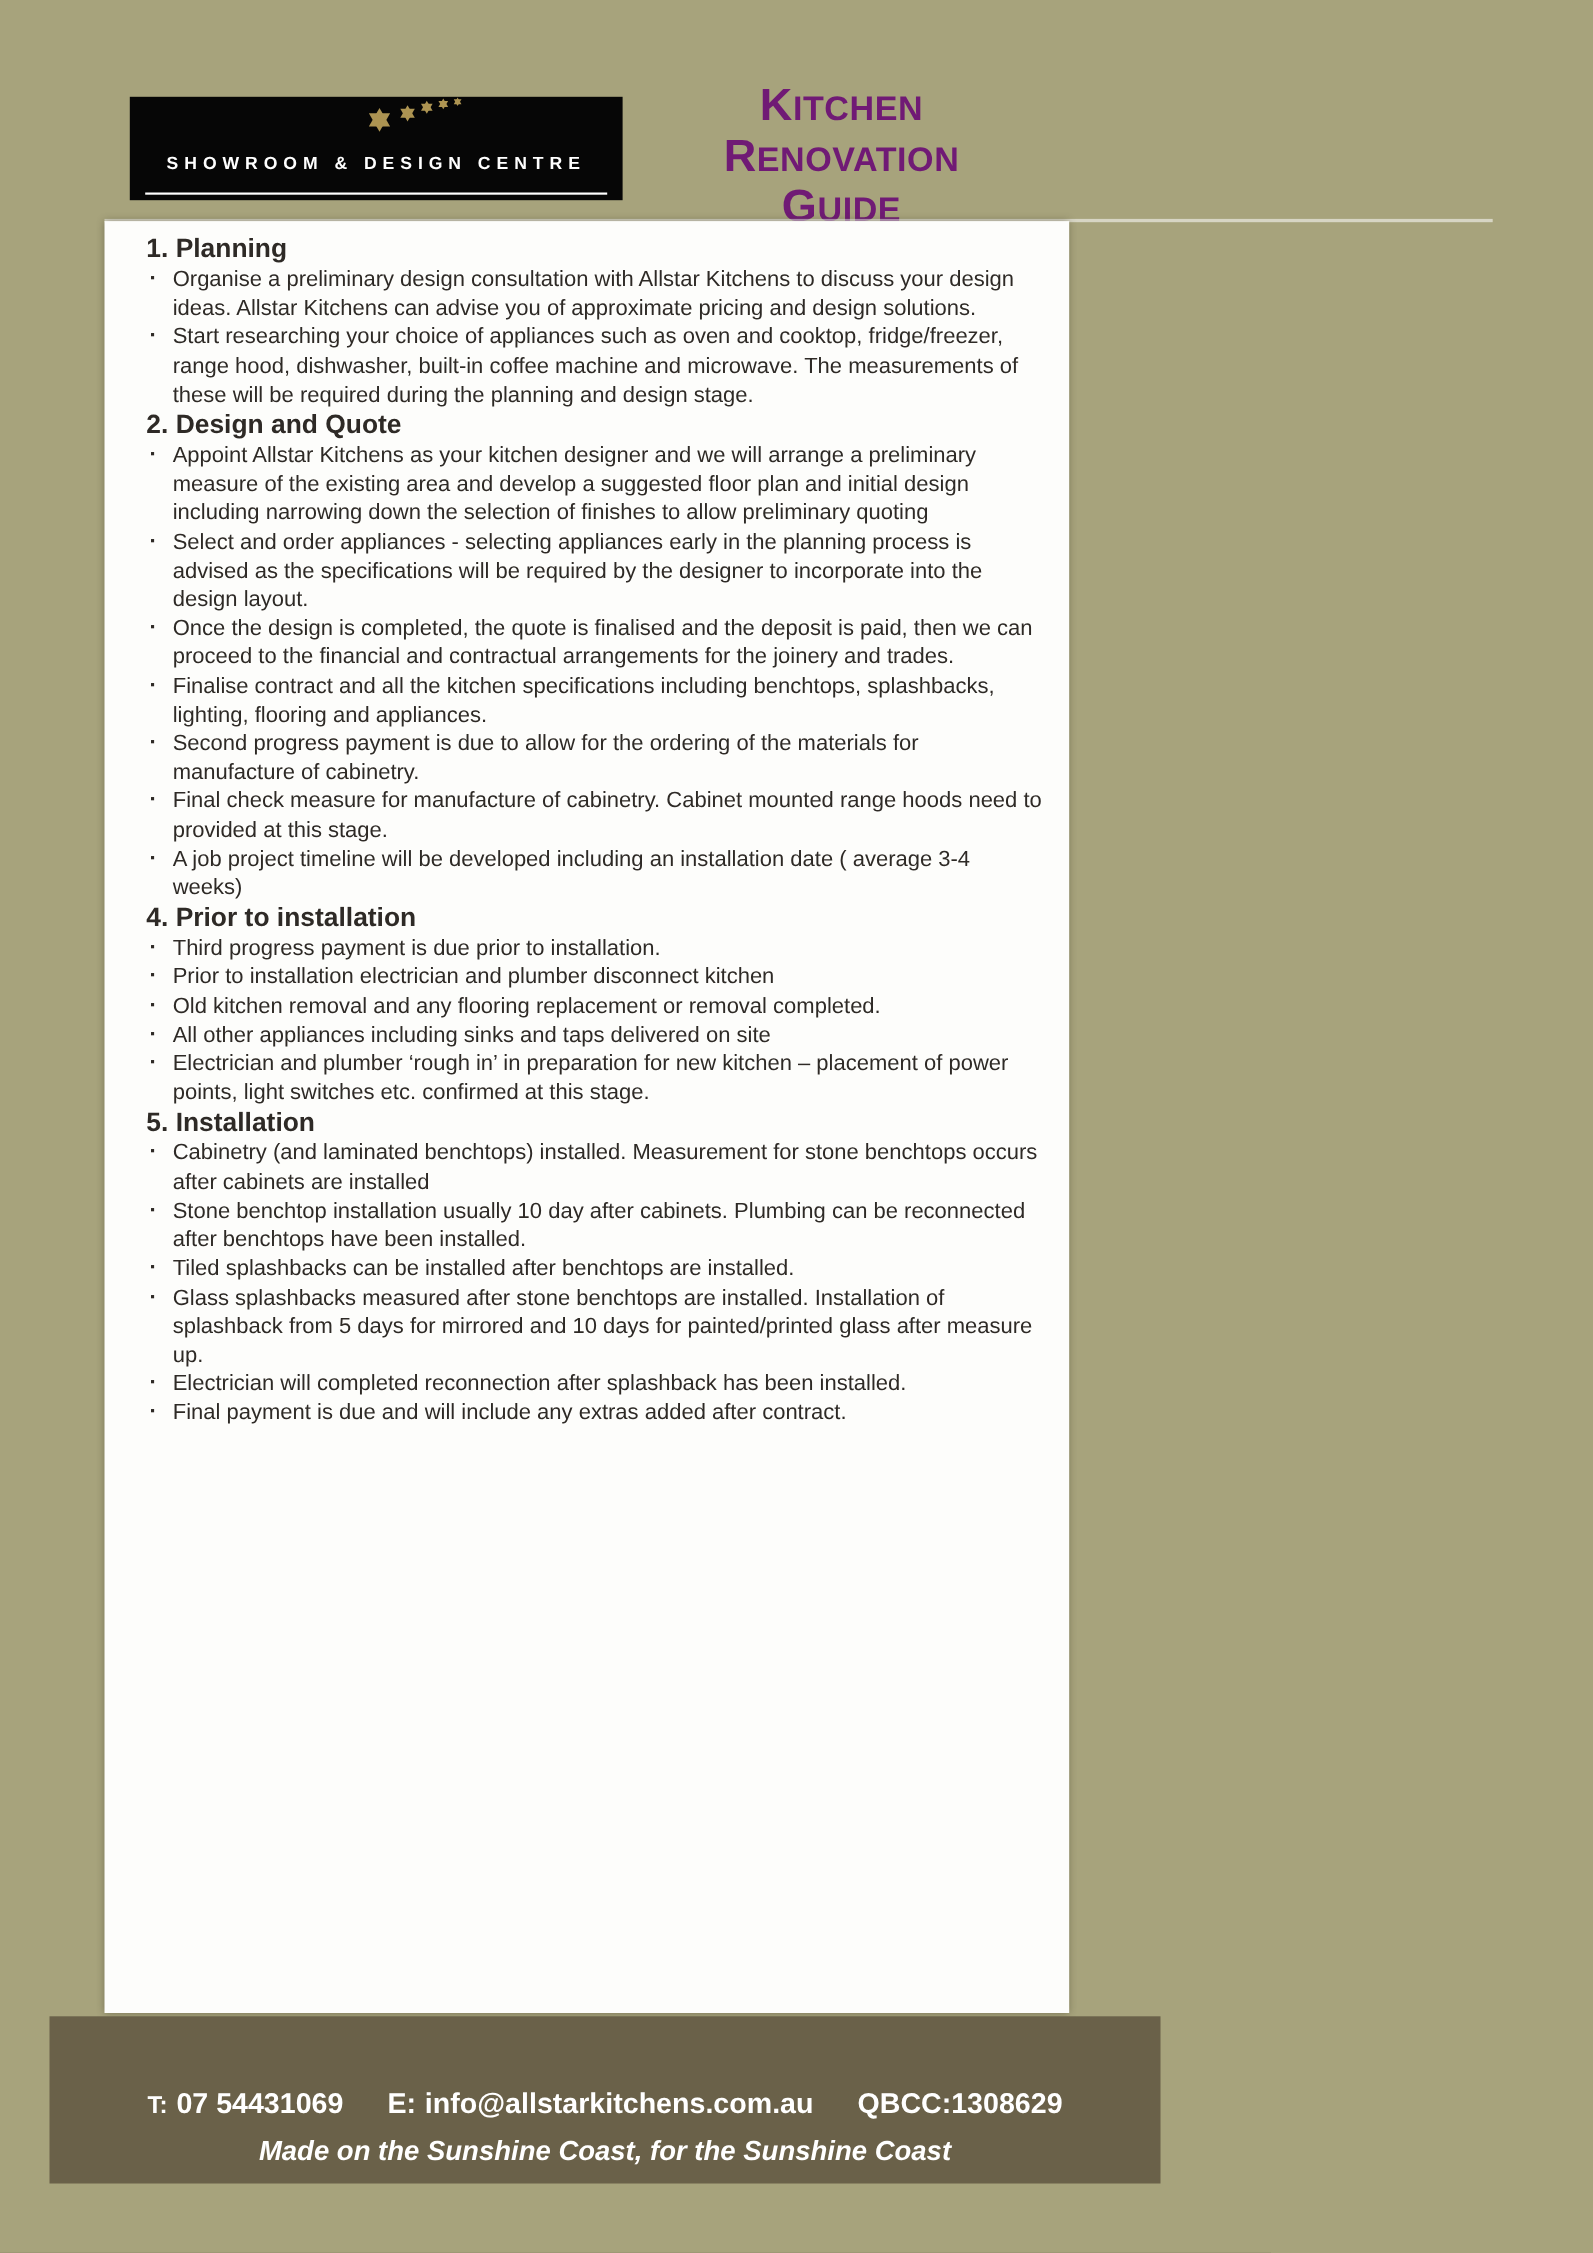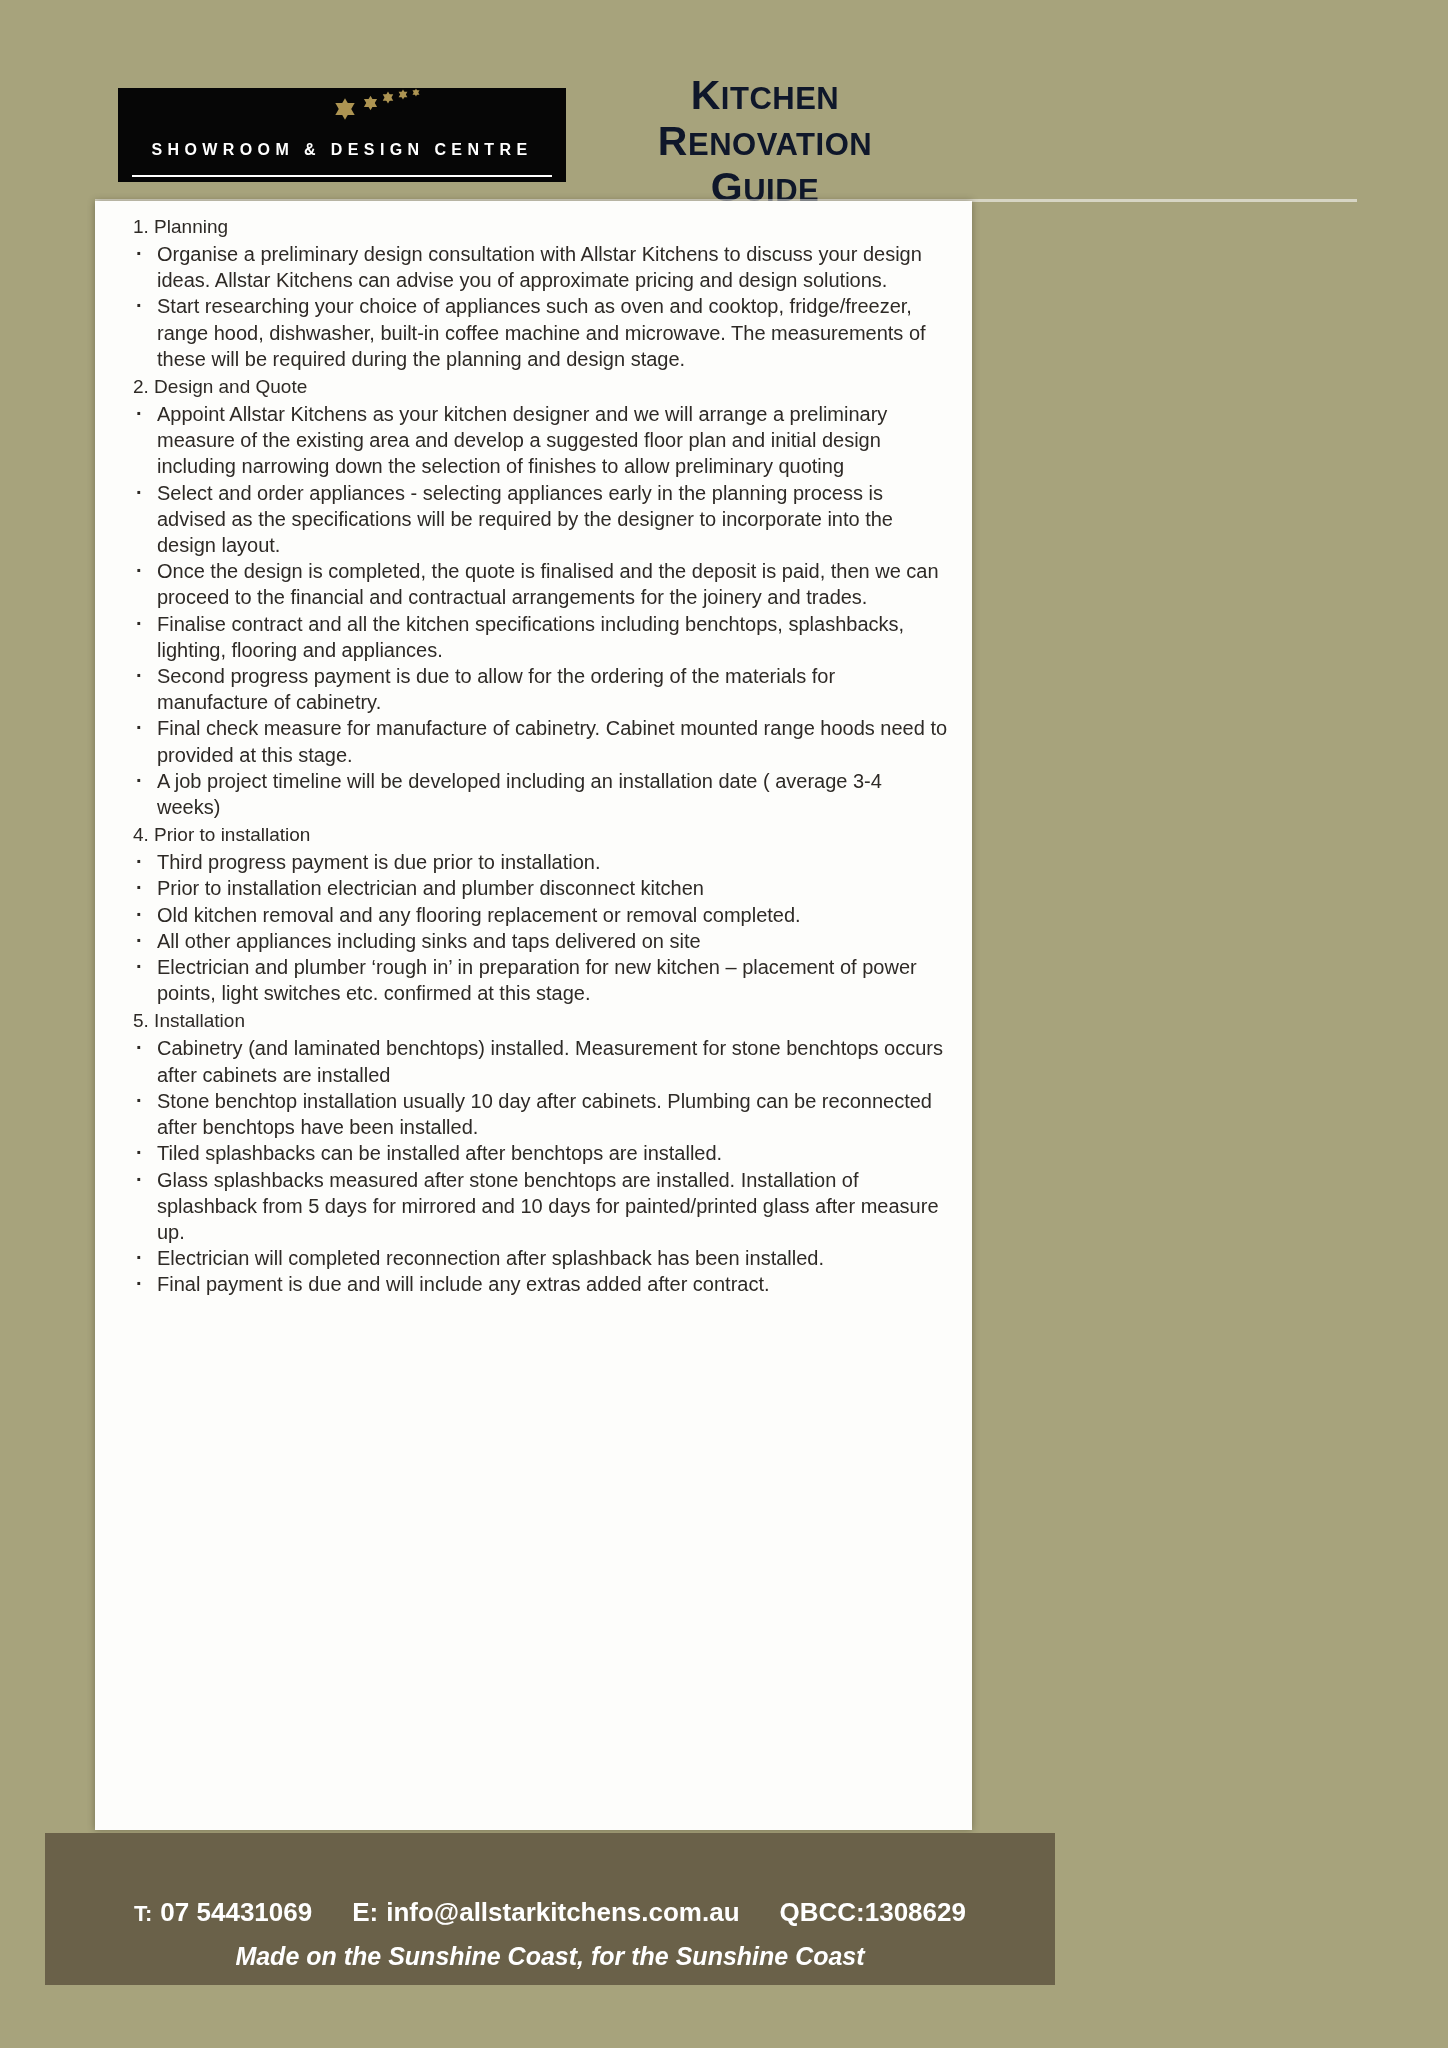--- a/index.html
+++ b/index.html
@@ -35,39 +35,39 @@
   .ts-4{left:294px;top:0px;}
   .logo-tagline{
     position:absolute;left:14px;right:14px;bottom:5px;
     color:#fff;font-size:16px;font-weight:700;letter-spacing:5.4px;
     text-align:center;white-space:nowrap;
     border-bottom:2px solid #fff;padding-bottom:16px;
   }
   
   .page-title{
     position:absolute;left:600px;top:74px;width:330px;
-    text-align:center;color:#0f172a;font-weight:700;
+    text-align:center;color:#701a75;font-weight:700;
   }
   .title-line{font-size:31px;line-height:42px;letter-spacing:0.5px;}
   .title-line::first-letter{font-size:41px;}
   
   .top-rule{
     position:absolute;left:95px;top:199px;width:1262px;height:3px;
     background:rgba(255,255,255,.55);
   }
   
   .content-box{
     position:absolute;left:95px;top:201px;width:877px;height:1629px;
     background:#fdfdfb;box-sizing:border-box;
     padding:11px 22px 0 38px;
     box-shadow:0 0 7px rgba(55,52,30,.45);
     color:#2e2a26;
   }
   .section-heading{
-    font-size:19px;font-weight:400;line-height:29px;margin:0;color:#2e2a26;
+    font-size:24px;font-weight:700;line-height:29px;margin:0;color:#2e2a26;
   }
   .bullet-list{list-style:none;margin:0;padding:0;}
   .bullet-item{
     position:relative;padding-left:24px;
     font-size:20px;line-height:26.2px;max-width:800px;
   }
   .bullet-item::before{
     content:"·";position:absolute;left:3px;top:-1px;font-size:20px;font-weight:700;
   }
   

